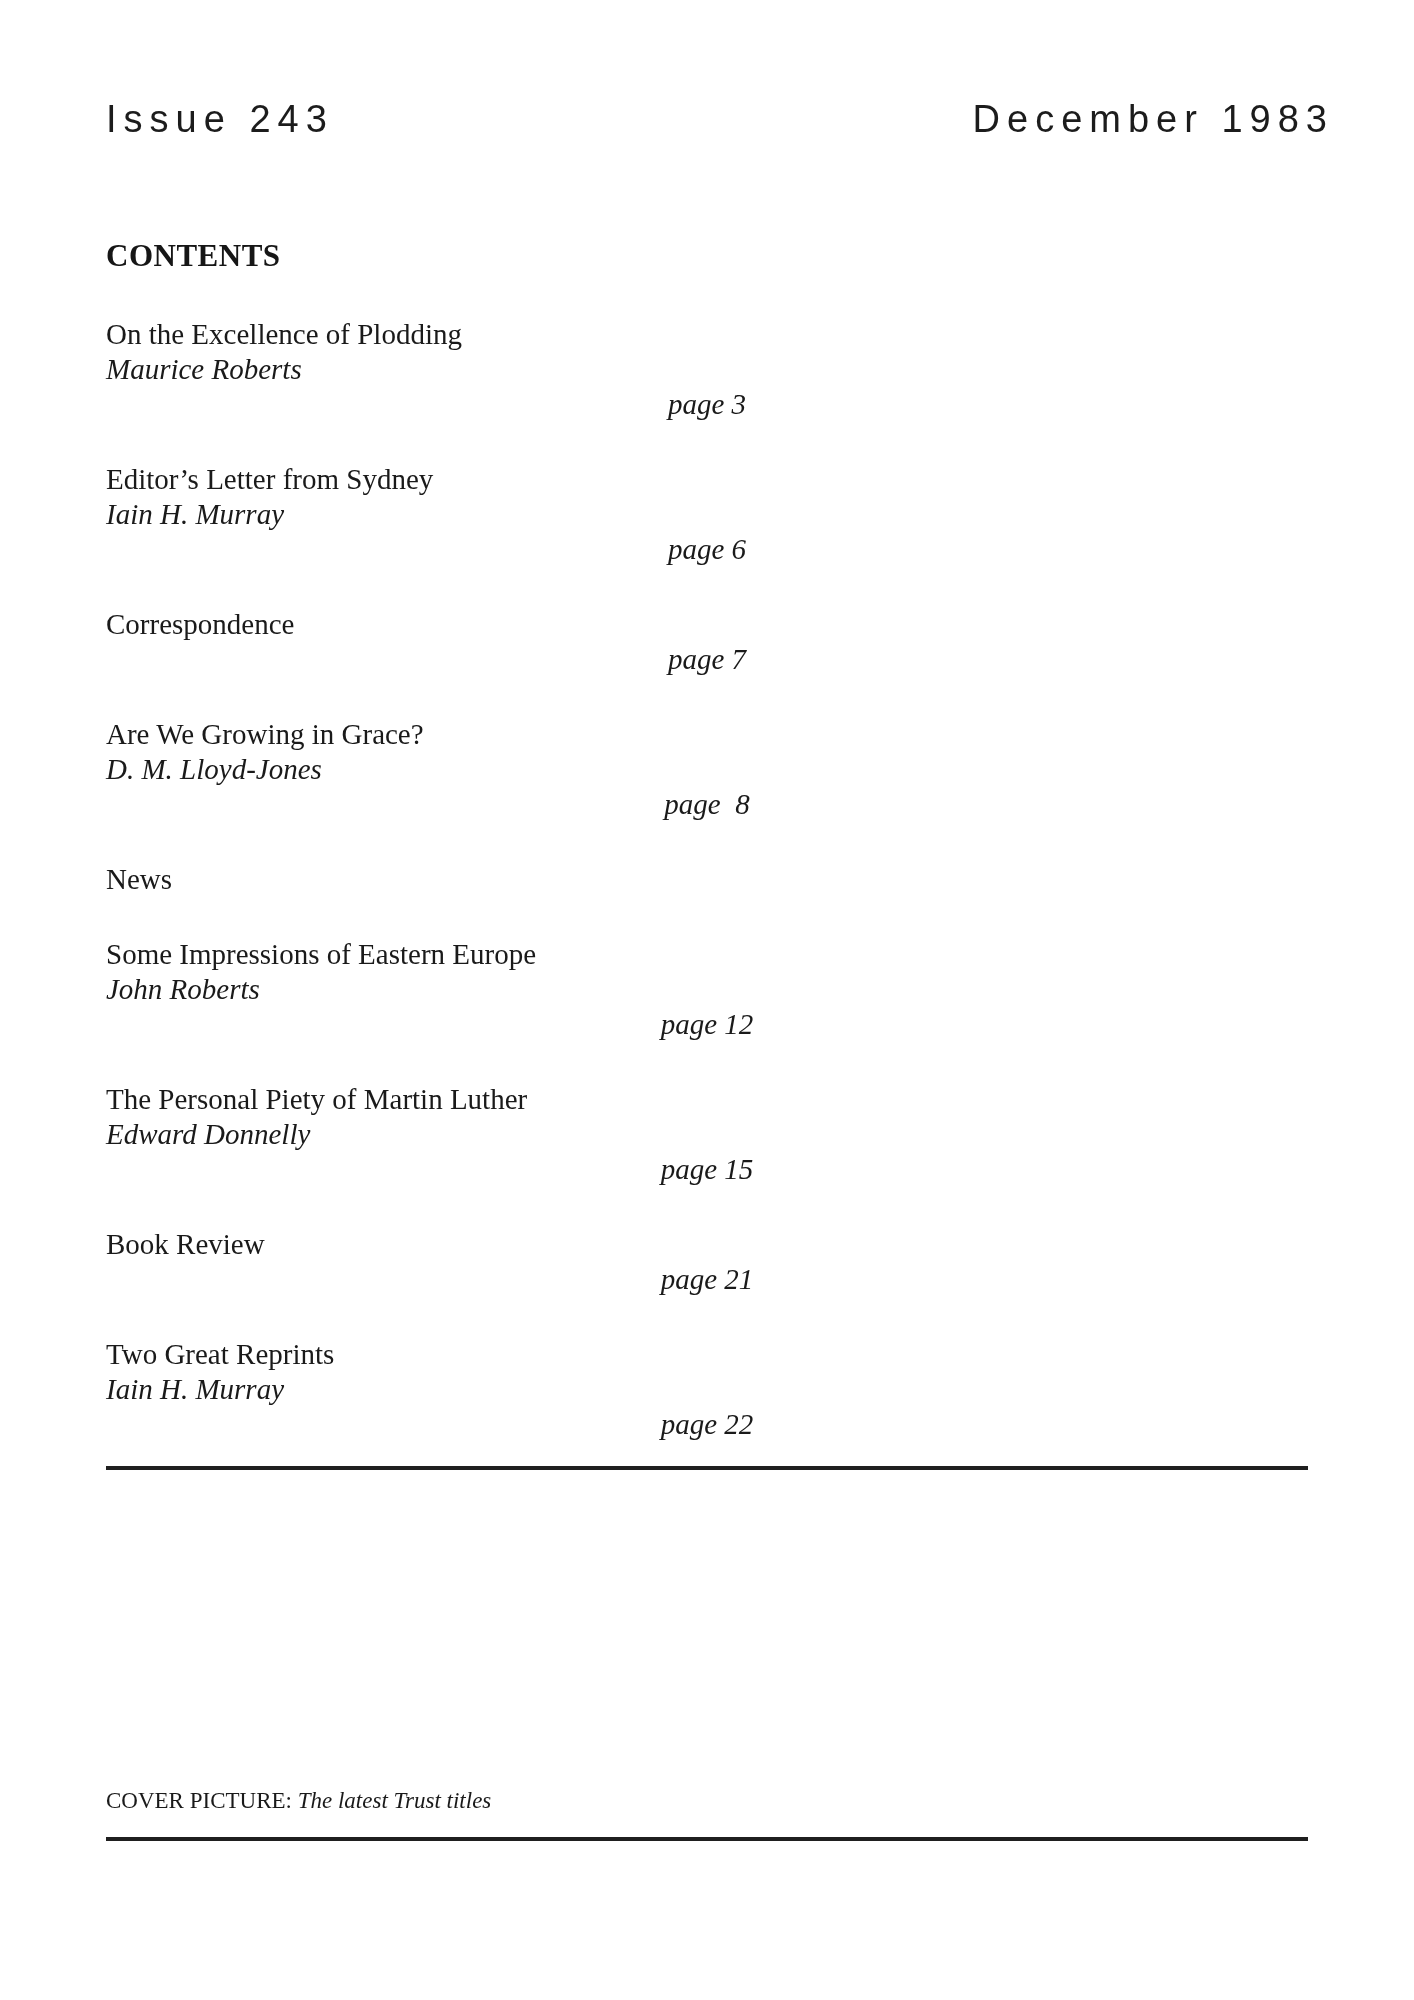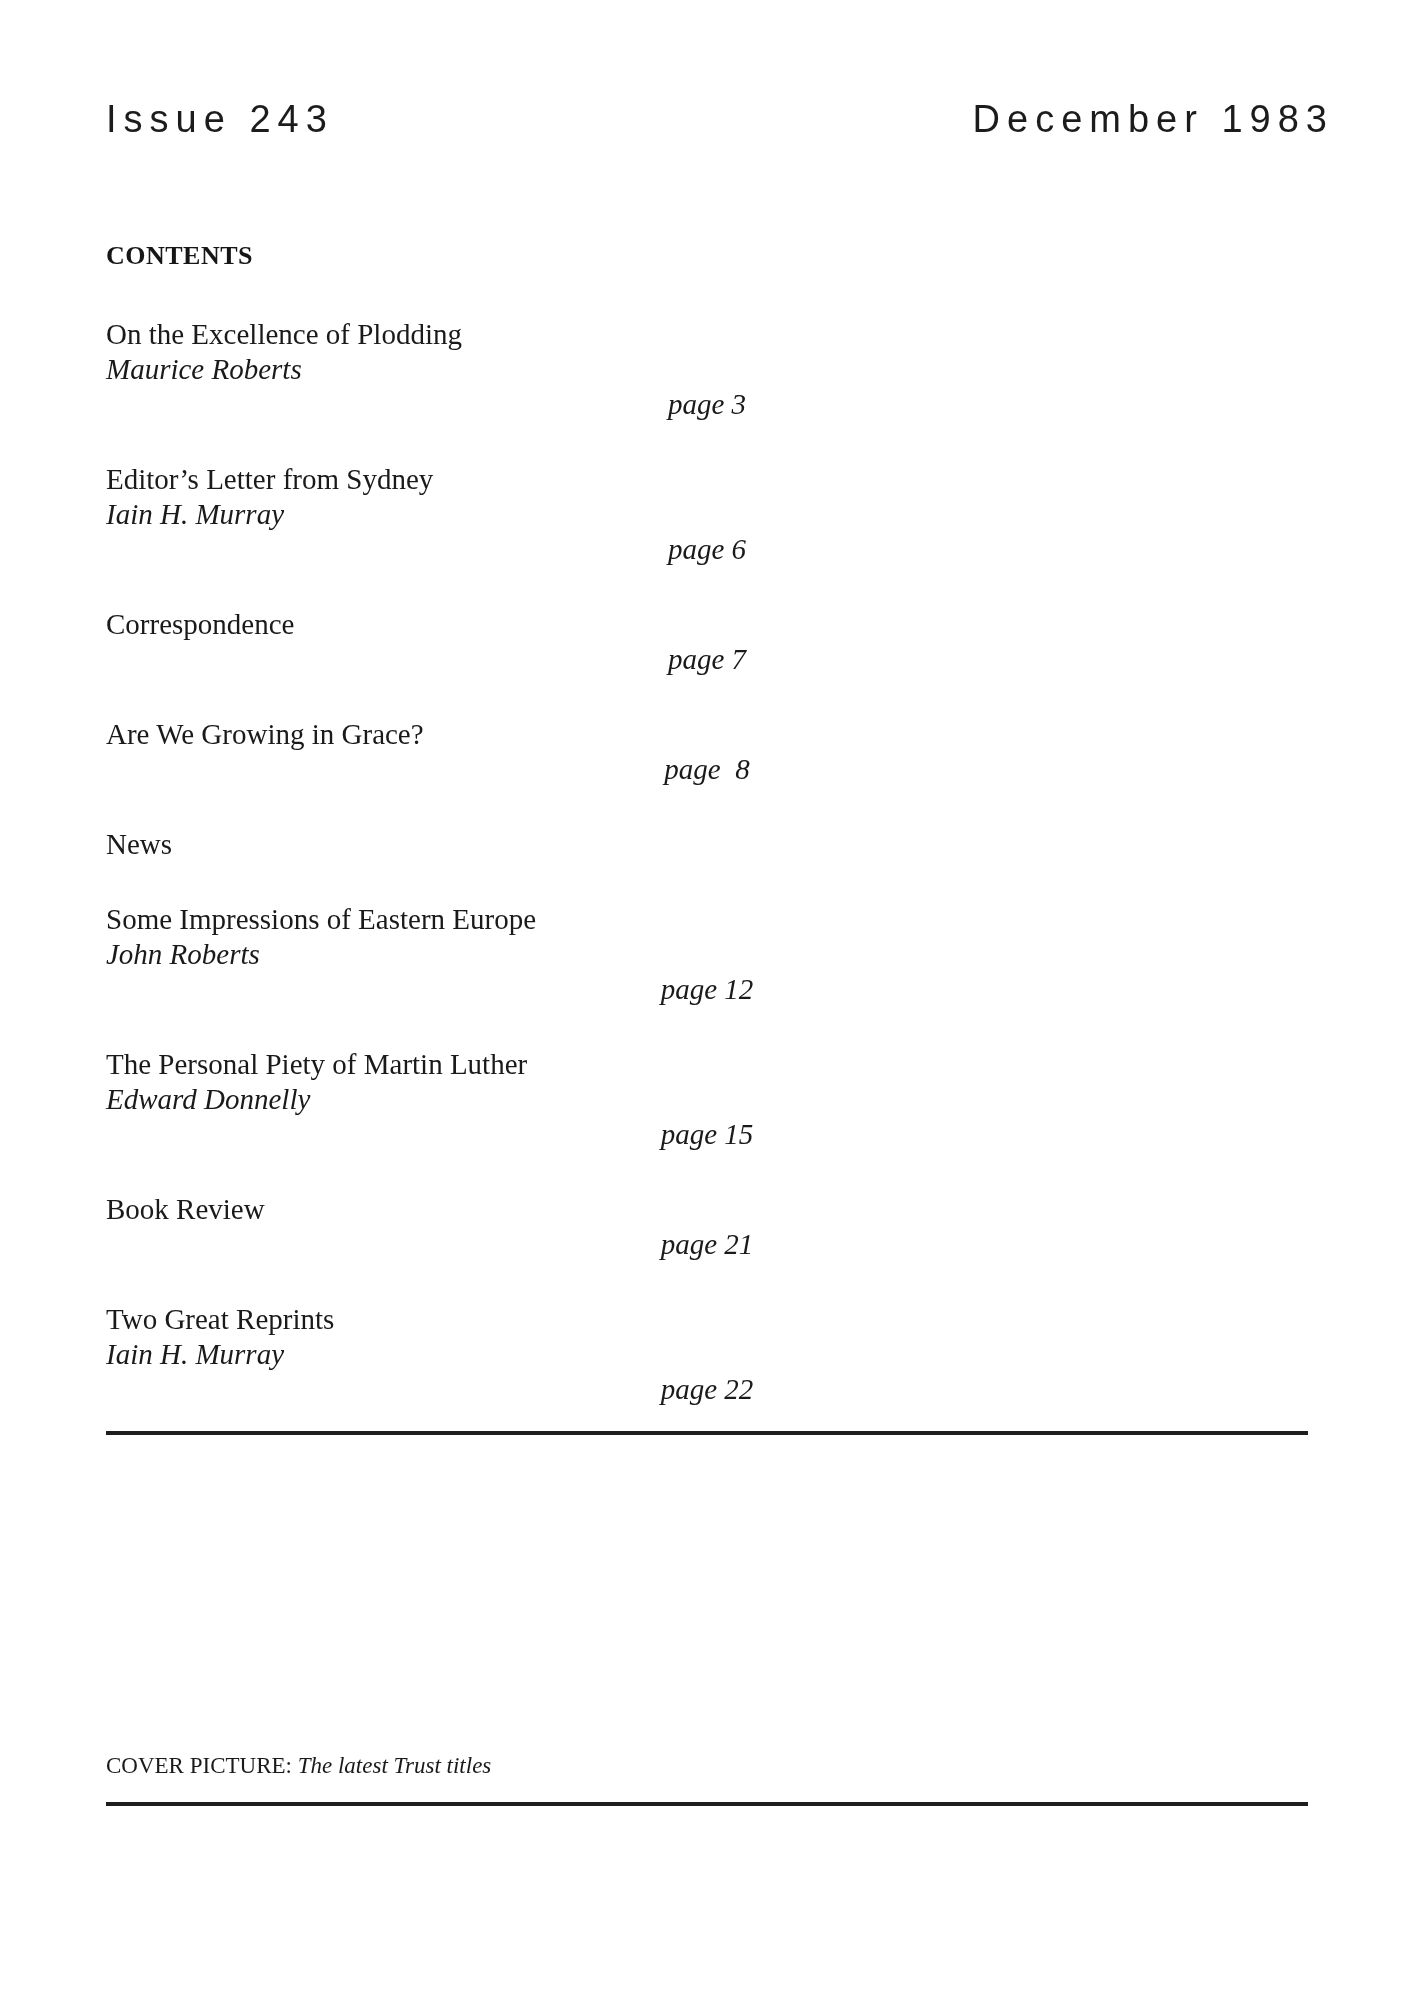--- a/index.html
+++ b/index.html
@@ -31,21 +31,21 @@
     font-weight: 400;
     letter-spacing: 7px;
     color: #1c1c1c;
     white-space: nowrap;
   }
   .header-date { margin-right: -26px; }
 
   
   .contents-heading {
     margin-top: 103px;
-    font-size: 26px;
+    font-size: 31px;
     line-height: 30px;
     font-weight: 700;
     letter-spacing: 0.5px;
     color: #161616;
   }
 
   
   .toc { margin-top: 46px; }
   .toc-entry {
     margin-bottom: 40px;
@@ -102,20 +102,21 @@
       <div class="toc-page">page 6</div>
     </div>
 
     <div class="toc-entry">
       <div class="toc-title">Correspondence</div>
       <div class="toc-page">page 7</div>
     </div>
 
     <div class="toc-entry">
       <div class="toc-title">Are We Growing in Grace?</div>
+      <div class="toc-author">D. M. Lloyd-Jones</div>
       <div class="toc-page">page  8</div>
     </div>
 
     <div class="toc-entry">
       <div class="toc-title">News</div>
     </div>
 
     <div class="toc-entry">
       <div class="toc-title">Some Impressions of Eastern Europe</div>
       <div class="toc-author">John Roberts</div>

